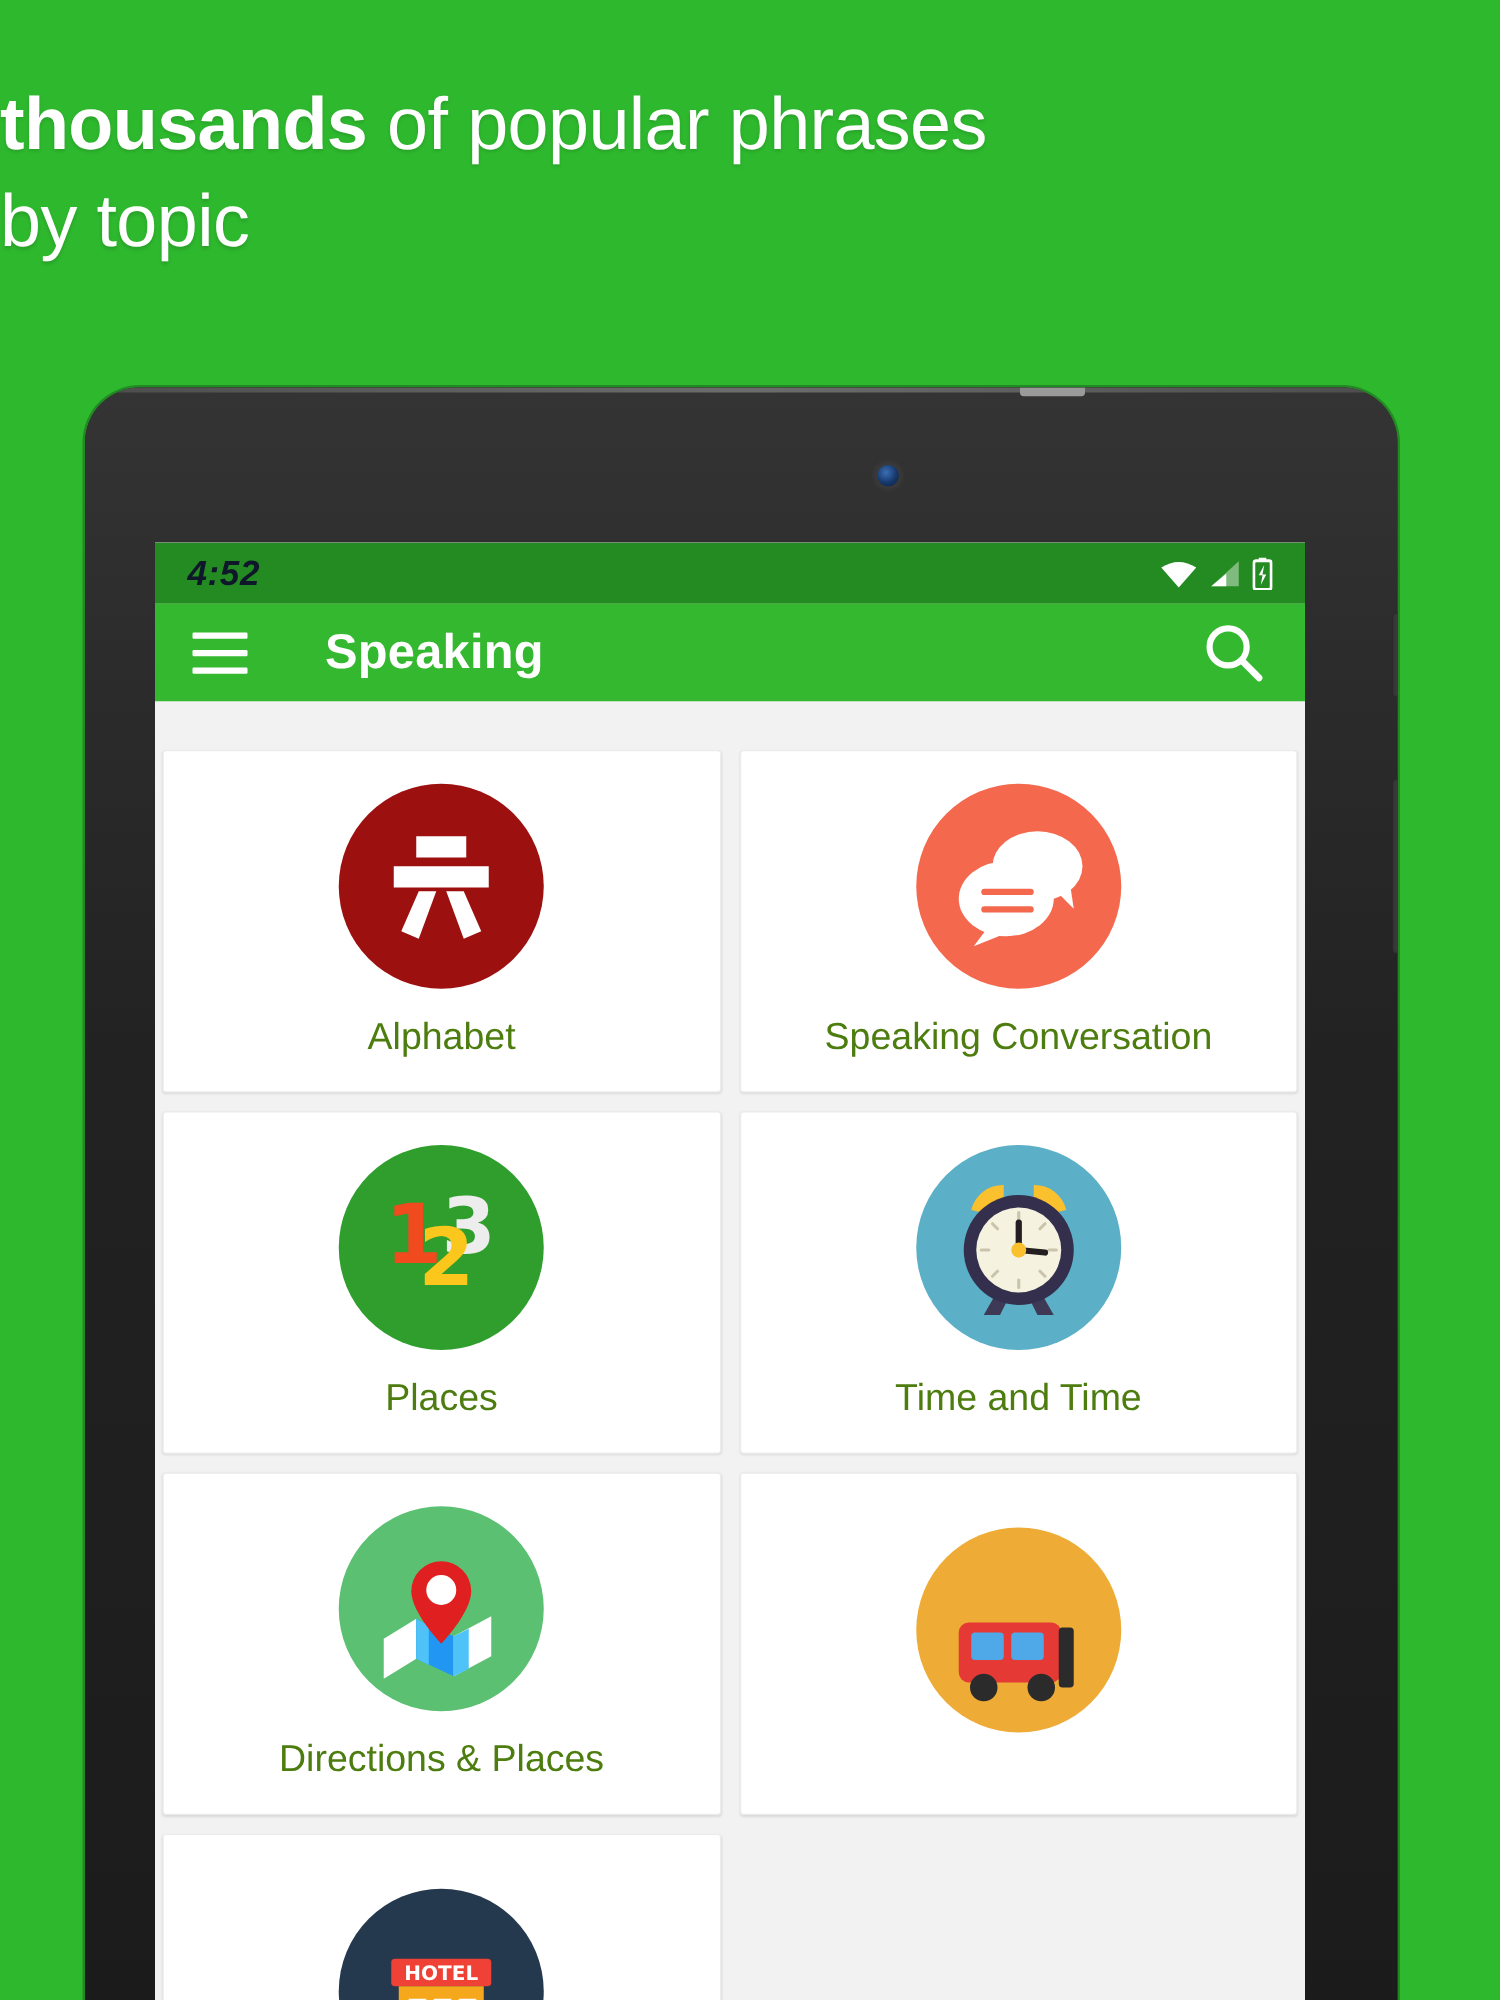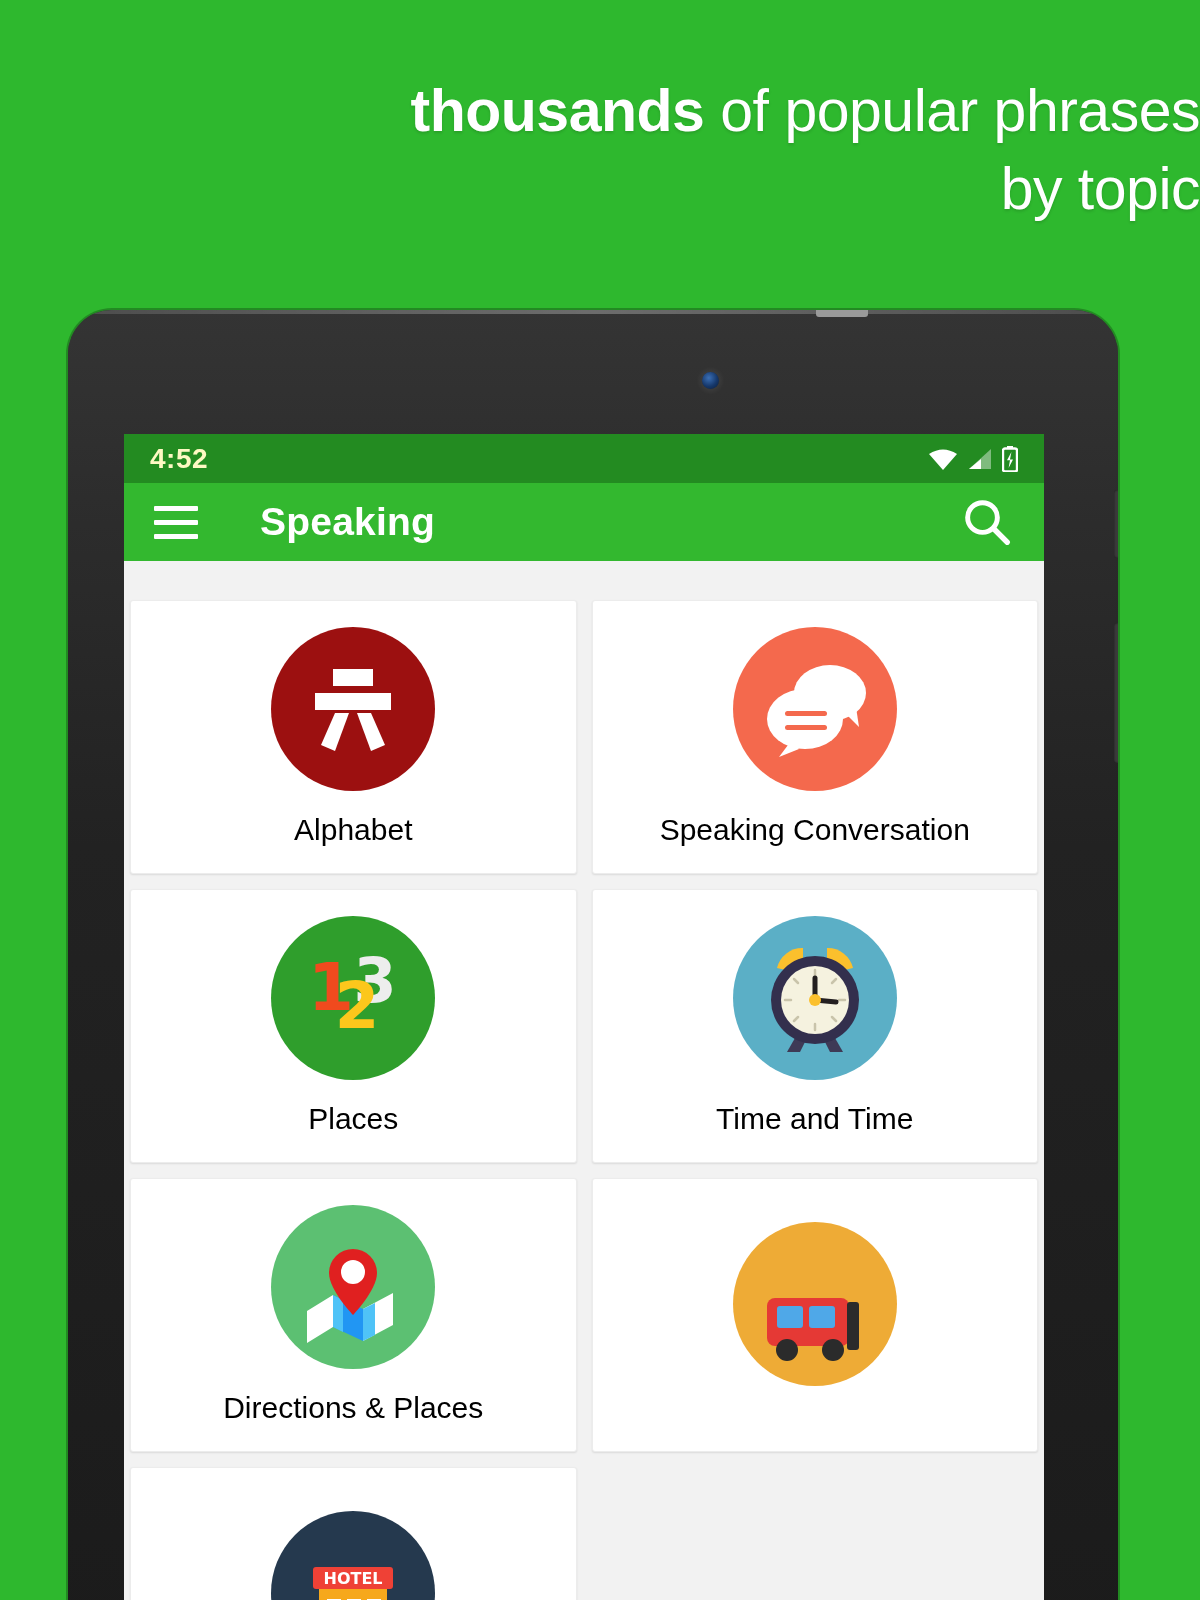--- a/index.html
+++ b/index.html
@@ -7,22 +7,22 @@
   body {
     font-family:"Liberation Sans", sans-serif;
     background:#2eb82e;
     overflow:hidden;
     position:relative;
   }
 
   
   .promo {
     position:absolute;
-    top:72px; left:0; right:0;
-    text-align:right;
+    top:60px; left:0; right:0;
+    text-align:left;
     color:#ffffff;
     font-size:59px;
     line-height:78px;
     letter-spacing:-0.5px;
     text-shadow:0 2px 3px rgba(0,0,0,.13);
   }
   .promo .bold { font-weight:700; }
   .promo .light { font-weight:400; }
 
   
@@ -74,21 +74,22 @@
     background:#f2f2f2;
     overflow:hidden;
   }
 
   
   .statusbar {
     height:49px;
     background:#238b21;
     display:flex; align-items:center;
     padding:0 26px;
-    color:#fef9c3;
+    color:#0f172a;
+    font-style:italic;
   }
   .clock { font-size:28px; font-weight:700; letter-spacing:.5px; }
   .status-icons { margin-left:auto; display:flex; align-items:center; gap:9px; }
   .ico { display:block; }
 
   
   .appbar {
     height:78px;
     background:#33b82f;
     display:flex; align-items:center;
@@ -130,21 +131,21 @@
     width:164px; height:164px;
     border-radius:50%;
     display:flex; align-items:center; justify-content:center;
     position:relative;
     overflow:hidden;
     flex:0 0 auto;
   }
   .card-label {
     margin-top:22px;
     font-size:30px;
-    color:#000000;
+    color:#4d7c0f;
     text-align:center;
     white-space:nowrap;
   }
 
   
   .ic-alphabet { background:#9c1010; }
   .ic-greetings { background:#f5321e; }
   .ic-conversation { background:#f4694d; }
   .ic-numbers { background:#2f9e2c; }
   .ic-time { background:#5bafc6; }

